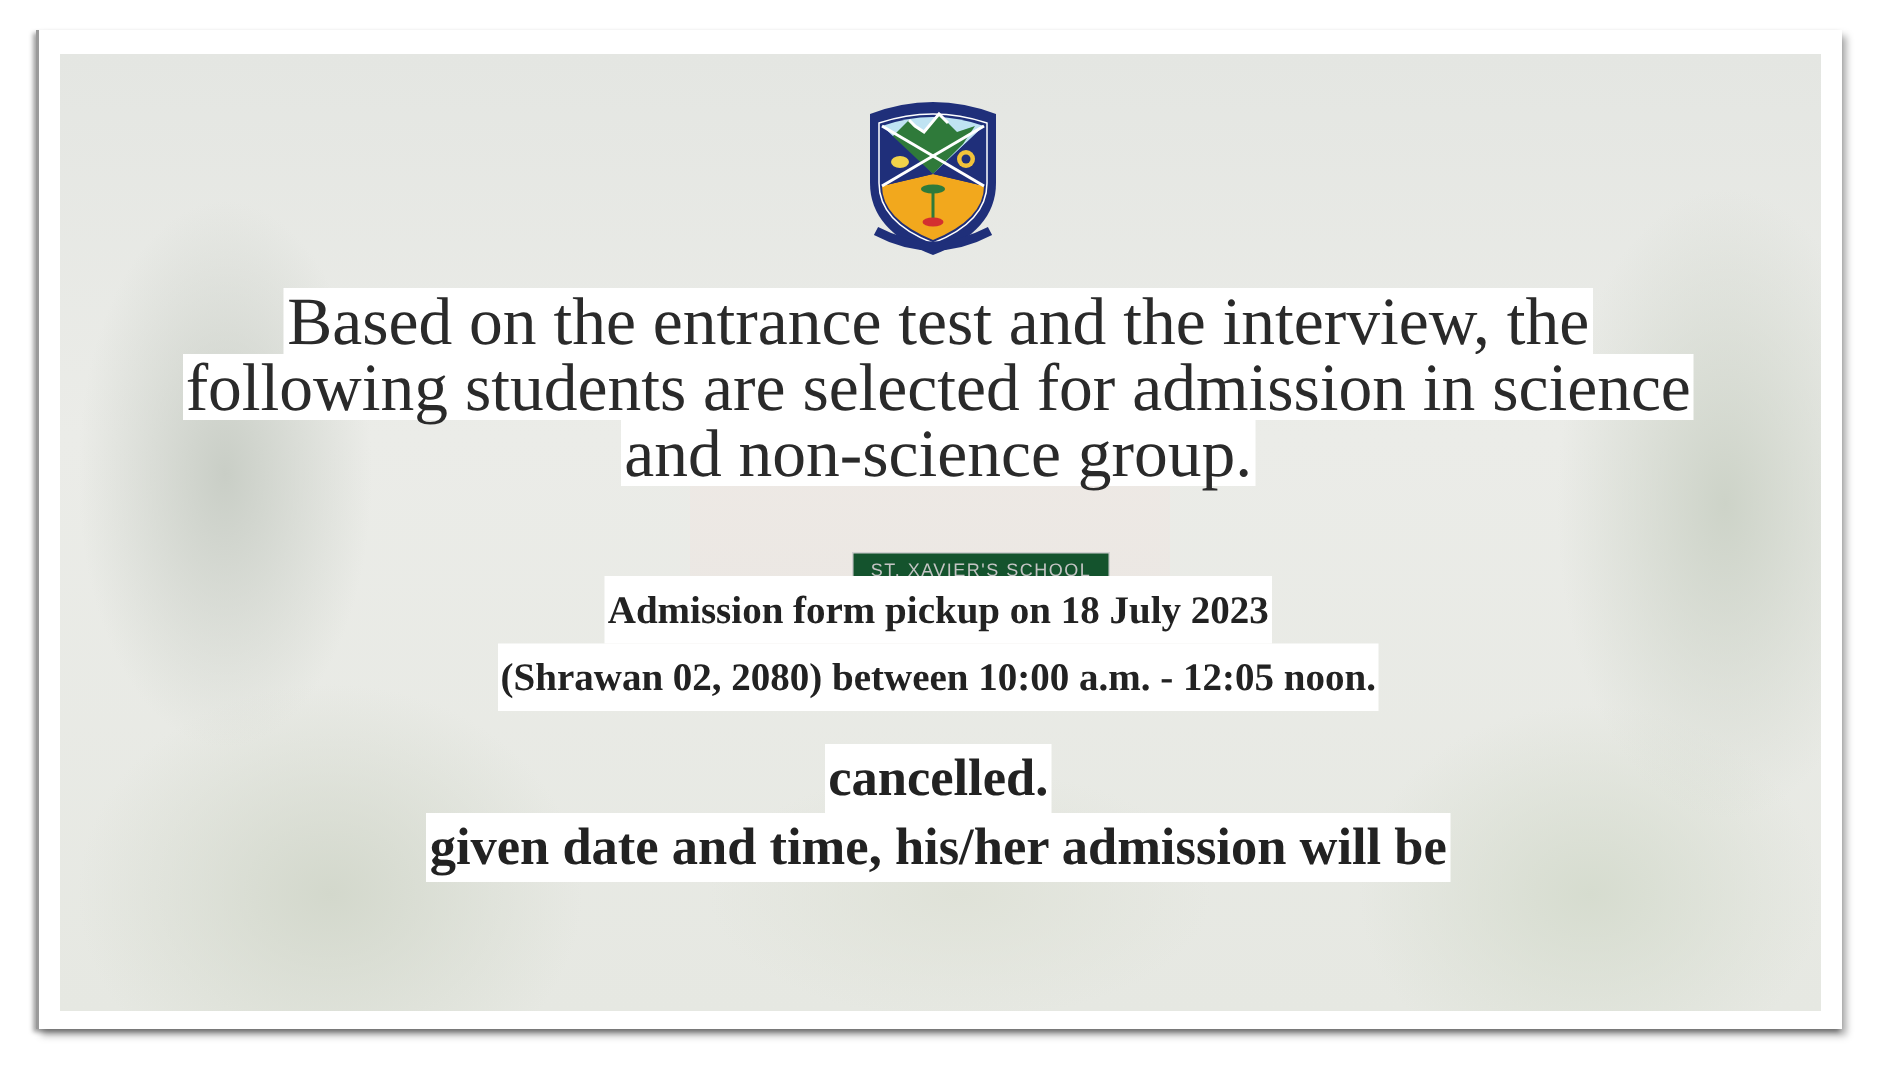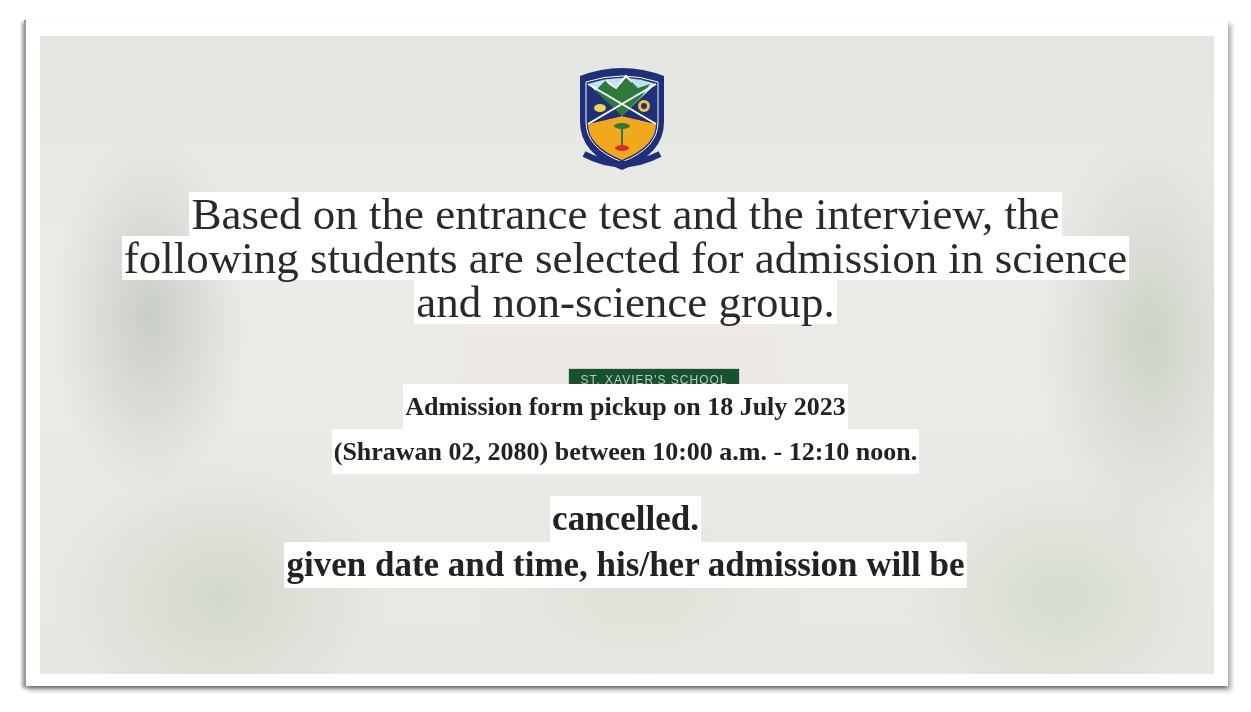--- a/index.html
+++ b/index.html
@@ -72,19 +72,19 @@
 </svg>
 
 <div class="text-block intro">
   <div><span class="line">Based on the entrance test and the interview, the</span></div>
   <div><span class="line">following students are selected for admission in science</span></div>
   <div><span class="line">and non-science group.</span></div>
 </div>
 
 <div class="text-block pickup">
   <div><span class="line">Admission form pickup on 18 July 2023</span></div>
-  <div><span class="line">(Shrawan 02, 2080) between 10:00 a.m. - 12:10 noon.</span></div>
+  <div><span class="line">(Shrawan 02, 2080) between 10:00 a.m. - 12:05 noon.</span></div>
 </div>
 
 <div class="text-block warning">
   <div><span class="line">cancelled.</span></div>
   <div><span class="line">given date and time, his/her admission will be</span></div>
 </div>
 
 </body></html>

